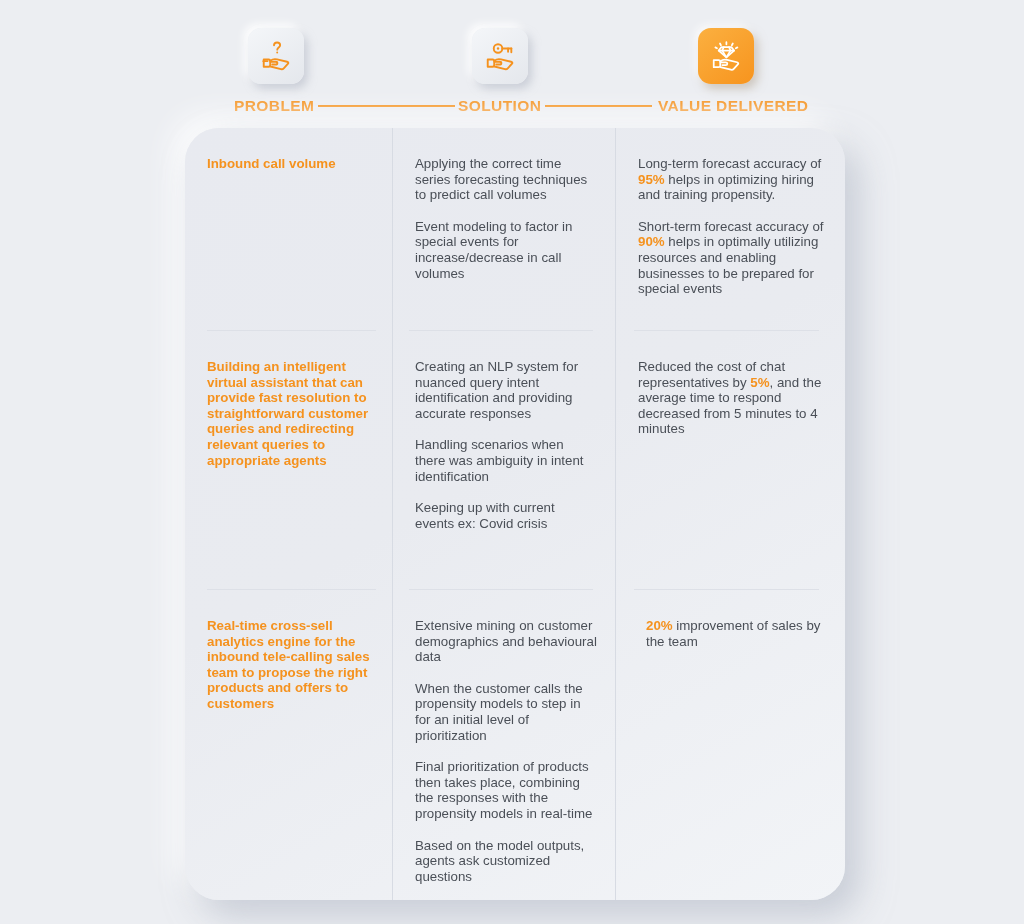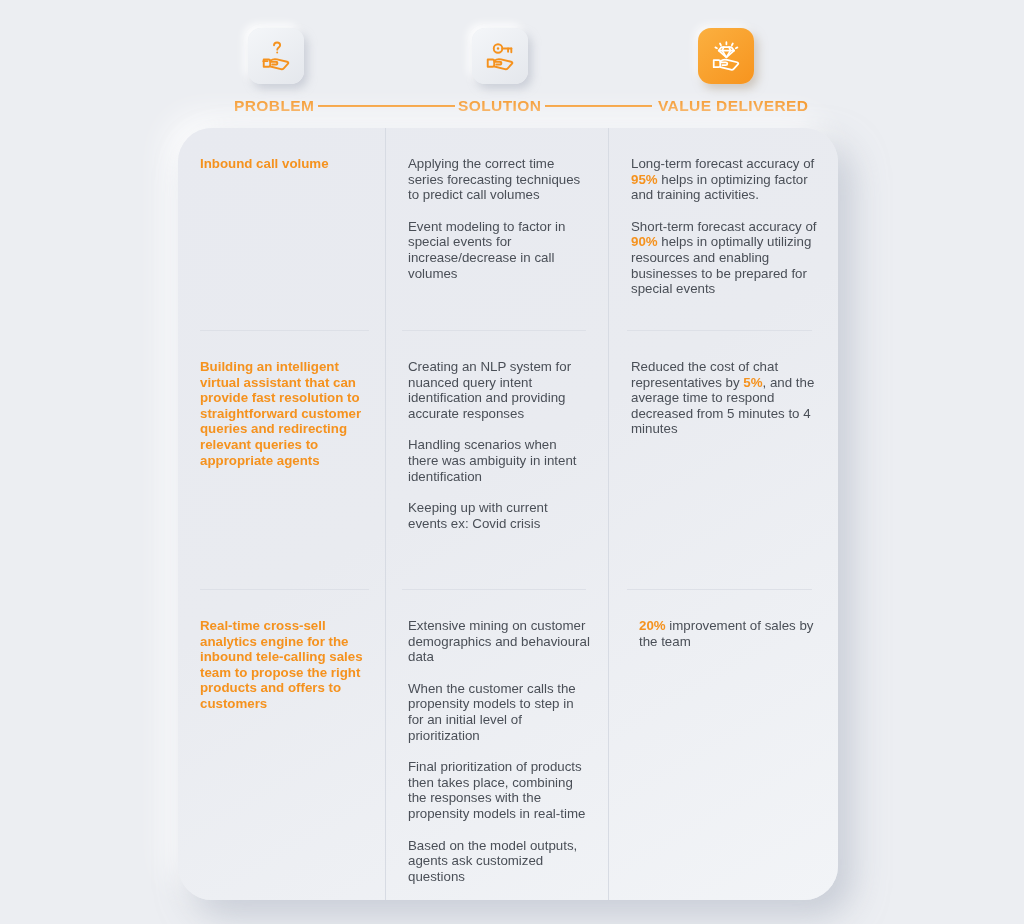--- a/index.html
+++ b/index.html
@@ -75,21 +75,21 @@
     height: 1.6px;
     background: #f5921e;
   }
 
   #connector-1 { left: 318px; width: 137px; }
   #connector-2 { left: 545px; width: 107px; }
 
   
   #card {
     position: absolute;
-    left: 178px;
+    left: 185px;
     top: 128px;
     width: 660px;
     height: 772px;
     border-radius: 34px;
     background: linear-gradient(150deg, #e8eaf0 0%, #e9ebf0 45%, #f2f4f7 100%);
     box-shadow: 14px 16px 34px rgba(170,177,192,0.55),
                 -12px -12px 30px rgba(255,255,255,0.9);
     overflow: hidden;
   }
 
@@ -206,21 +206,21 @@
       <div class="problem-text">Inbound call volume</div>
     </div>
     <div class="vline"></div>
     <div class="cell">
       <div class="para">Applying the correct time series forecasting techniques to predict call volumes</div>
       <div class="para">Event modeling to factor in special events for increase/decrease in call volumes</div>
     </div>
     <div class="vline"></div>
     <div class="cell">
       <div class="para">
-        <span>Long-term forecast accuracy of </span><span class="hl">95%</span><span> helps in optimizing factor and training activities.</span>
+        <span>Long-term forecast accuracy of </span><span class="hl">95%</span><span> helps in optimizing hiring and training propensity.</span>
       </div>
       <div class="para">
         <span>Short-term forecast accuracy of </span><span class="hl">90%</span><span> helps in optimally utilizing resources and enabling businesses to be prepared for special events</span>
       </div>
     </div>
 
     <div class="hline-cell">
         <div class="hline-seg hr-c1"></div>
       </div>
     <div class="vline"></div>

